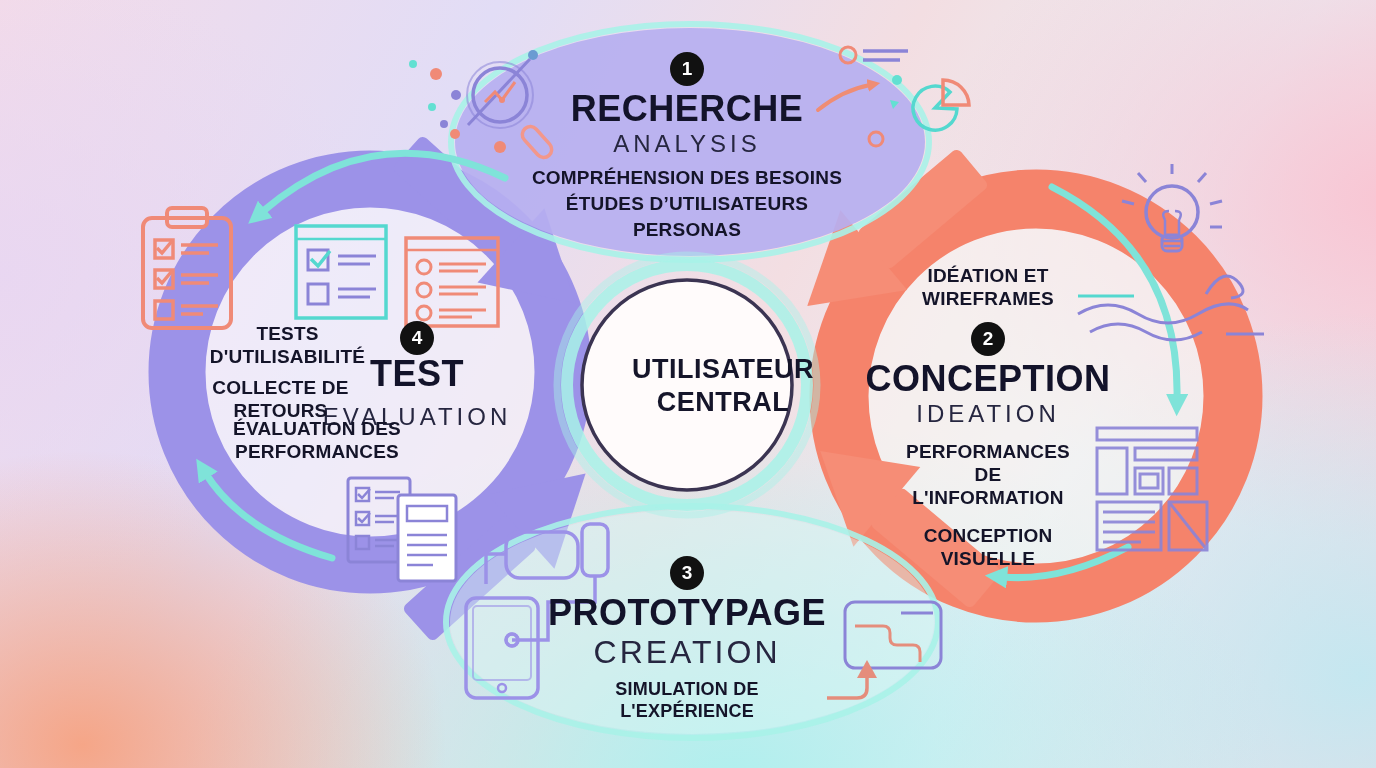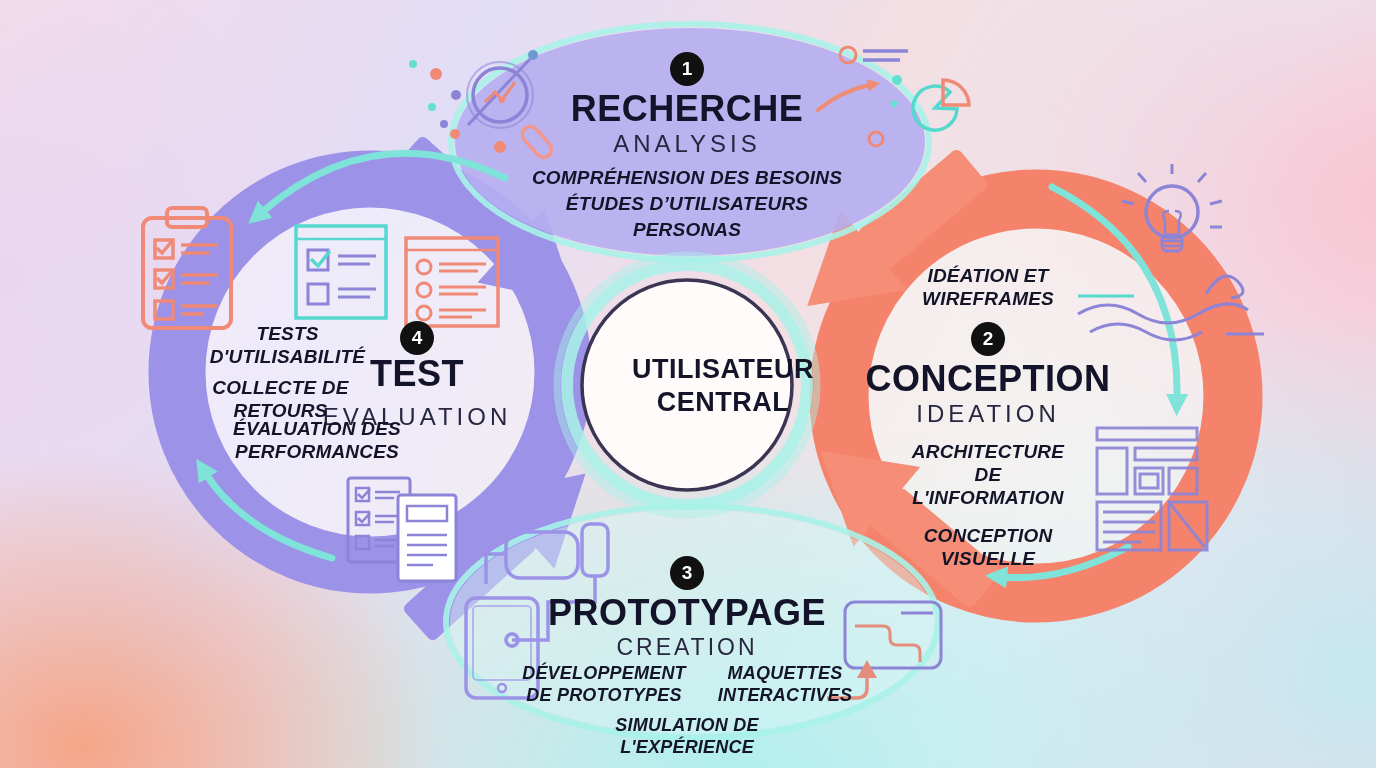--- a/index.html
+++ b/index.html
@@ -20,21 +20,21 @@
       linear-gradient(118deg,#f3dbe9 0%,#e2ddf6 28%,#f3dee2 52%,#e9eef5 74%,#f5d9e3 100%);
   }
   .abs{position:absolute;}
   .sec{text-align:center;}
   .badge{
     width:34px;height:34px;border-radius:50%;background:var(--badge);color:#fff;
     font-size:19px;font-weight:700;line-height:34px;text-align:center;margin:0 auto 4px;
   }
   .title{font-size:36px;font-weight:800;letter-spacing:.5px;line-height:1.05;color:#13132a;}
   .subtitle{font-size:24px;font-weight:400;letter-spacing:4px;color:#262640;margin-top:2px;}
-  .item{font-size:19px;font-weight:800;line-height:1.22;letter-spacing:.2px;color:#141429;margin:5px auto;font-style:italic;}
+  .item{font-size:19px;font-weight:800;line-height:1.22;letter-spacing:.2px;color:#141429;margin:5px auto;}
   .item.small{font-size:18px;}
   svg{position:absolute;left:0;top:0;}
 </style>
 </head>
 <body>
 
 <div class="canvas">
 
   <svg width="1376" height="768" viewBox="0 0 1376 768">
     <defs>
@@ -265,32 +265,28 @@
       <div class="item" style="margin:3px auto;">ÉTUDES D’UTILISATEURS</div>
       <div class="item" style="margin:3px auto;">PERSONAS</div>
     </div>
   </div>
 
   <div class="abs sec" style="left:848px;top:264px;width:280px;">
     <div class="item" style="width:170px;margin:0 auto 12px;">IDÉATION ET WIREFRAMES</div>
     <div class="badge">2</div>
     <div class="title">CONCEPTION</div>
     <div class="subtitle">IDEATION</div>
-    <div class="item" style="width:175px;margin:12px auto 0;">ARCHITECTURE DE L'INFORMATION</div>
+    <div class="item" style="width:175px;margin:12px auto 0;">PERFORMANCES DE L'INFORMATION</div>
     <div class="item" style="width:160px;margin:14px auto 0;">CONCEPTION VISUELLE</div>
   </div>
 
   <div class="abs sec" style="left:487px;top:556px;width:400px;">
     <div class="badge">3</div>
     <div class="title">PROTOTYPAGE</div>
-    <div class="subtitle" style="letter-spacing:3px;font-size:23px;">CREATION</div>
-    <div style="display:flex;justify-content:space-between;width:346px;margin:2px auto 0;">
-      <div class="item small" style="width:180px;margin:0;">DÉVELOPPEMENT DE PROTOTYPES</div>
-      <div class="item small" style="width:150px;margin:0;">MAQUETTES INTERACTIVES</div>
-    </div>
+    <div class="subtitle" style="letter-spacing:3px;font-size:32px;">CREATION</div>
     <div class="item small" style="width:190px;margin:8px auto 0;">SIMULATION DE L'EXPÉRIENCE</div>
   </div>
 
   <div class="abs badge" style="left:400px;top:321px;margin:0;">4</div>
   <div class="abs sec title" style="left:327px;top:355px;width:180px;">TEST</div>
   <div class="abs sec subtitle" style="left:322px;top:401px;width:190px;">EVALUATION</div>
   <div class="abs sec item" style="left:205px;top:317px;width:165px;">TESTS D'UTILISABILITÉ</div>
   <div class="abs sec item" style="left:198px;top:371px;width:165px;">COLLECTE DE RETOURS</div>
   <div class="abs sec item" style="left:212px;top:412px;width:210px;">ÉVALUATION DES PERFORMANCES</div>
 

